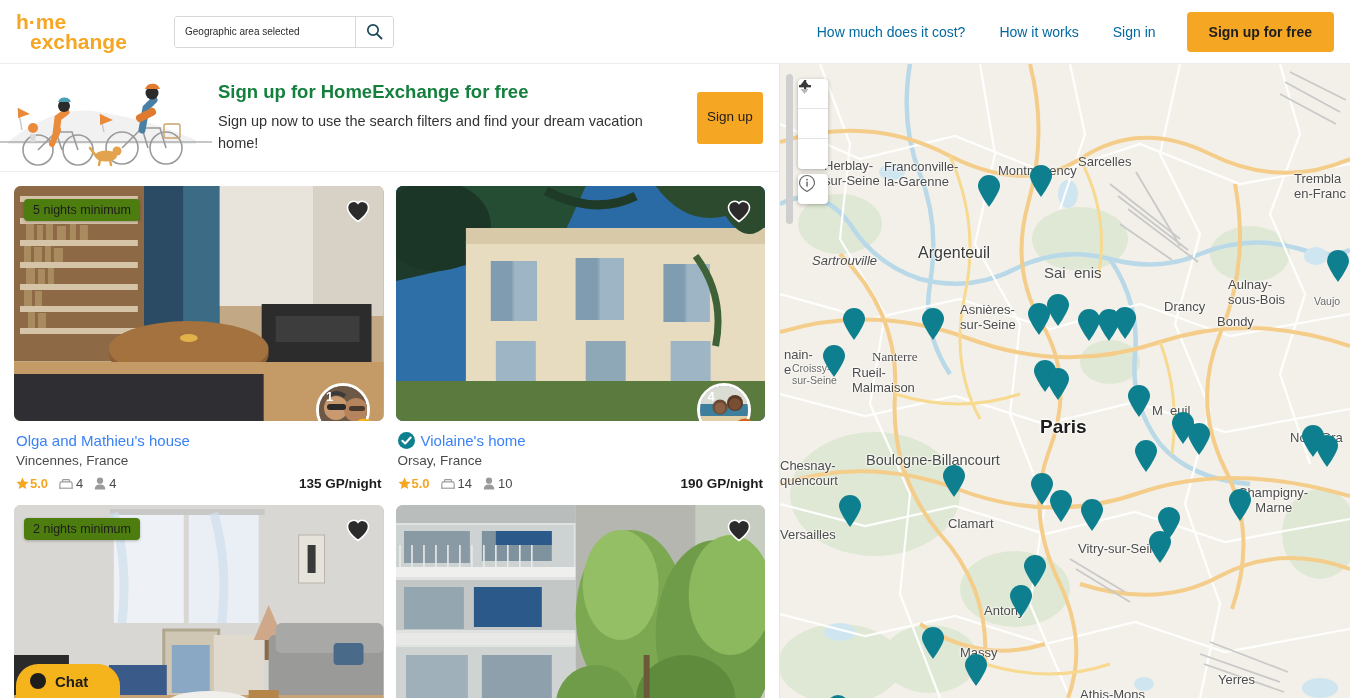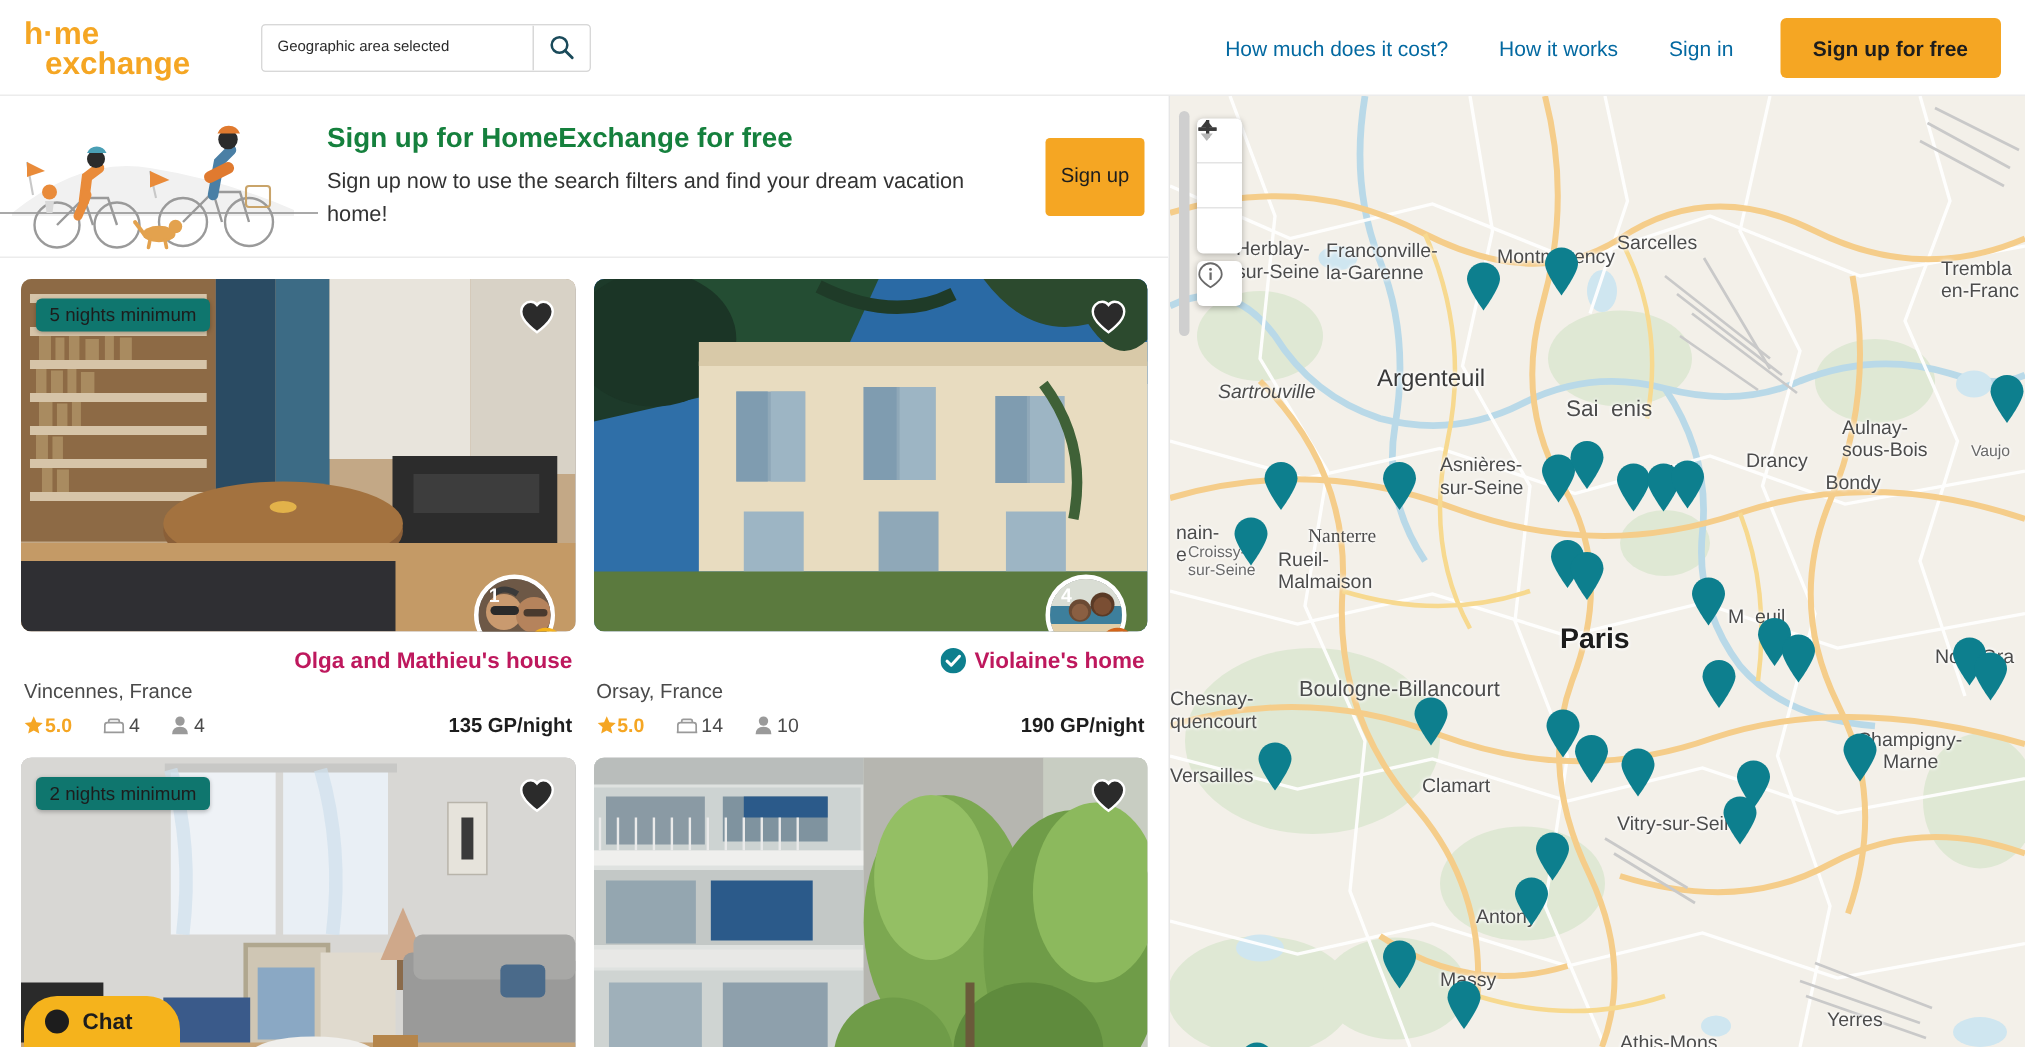--- a/index.html
+++ b/index.html
@@ -73,21 +73,21 @@
     gap: 14px 12px;
   }
   .card { position: relative; cursor: pointer; }
   .card-photo {
     position: relative; width: 100%; height: 235px; border-radius: 7px;
     overflow: hidden; background: #c9c9c9;
   }
   .card-photo .ph { position: absolute; inset: 0; }
 
   .nights-badge {
-    position: absolute; top: 13px; left: 10px; background: #0f766e;
+    position: absolute; top: 13px; left: 10px; background: #4d7c0f;
     border-radius: 4px; padding: 4px 9px; font-size: 12.5px; color: #1d1d1d;
     box-shadow: 0 1px 3px rgba(0,0,0,.25); z-index: 3;
   }
   .heart {
     position: absolute; top: 12px; right: 13px; z-index: 3; cursor: pointer;
     width: 26px; height: 26px;
   }
   .avatar-wrap {
     position: absolute; right: 12px; bottom: -18px; z-index: 4; width: 56px; height: 56px;
   }
@@ -100,26 +100,26 @@
     z-index: 5;
   }
   .rank-num {
     position: absolute; left: 0; top: 0; width: 28px; height: 26px;
     display: flex; align-items: center; justify-content: center;
     font-size: 13px; font-weight: bold; color: #fff; z-index: 6;
   }
 
   .card-body { padding: 11px 2px 0 2px; }
   .card-title {
-    font-size: 15px; font-weight: bold; color: #be185d;
-    display: flex; align-items: center; gap: 6px; justify-content: flex-end;
+    font-size: 15px; font-weight: normal; color: #3b82f6;
+    display: flex; align-items: center; gap: 6px;
   }
   .card-loc { font-size: 13.5px; color: #4a4a4a; margin-top: 4px; }
   .card-meta {
-    display: flex; align-items: flex-start; margin-top: 8px; font-size: 13px; color: #333; gap: 10px;
+    display: flex; align-items: flex-start; margin-top: 8px; font-size: 13px; color: #333;
   }
   .rating { color: #f5a623; font-weight: bold; display: flex; align-items: center; gap: 1px; }
   .meta-item { display: flex; align-items: center; gap: 3px; margin-left: 11px; color: #4a4a4a; }
   .price { margin-left: auto; font-size: 13.5px; font-weight: bold; color: #1d1d1d; }
 
   
   .map {
     position: absolute; top: 64px; left: 780px; width: 570px; height: 634px;
     overflow: hidden; background: #f2efe9;
   }
@@ -631,21 +631,21 @@
 Malmaison</div>
     <div class="map-label city" style="left:260px; top:352px;">Paris</div>
     <div class="map-label" style="left:372px; top:340px;">M  euil</div>
     <div class="map-label" style="left:510px; top:367px;">Noi  -Gra</div>
     <div class="map-label" style="left:86px;  top:388px;font-size:14.5px;">Boulogne-Billancourt</div>
     <div class="map-label" style="left:0px;   top:395px;">Chesnay-
 quencourt</div>
     <div class="map-label" style="left:458px; top:422px;">Champigny-
 s   Marne</div>
     <div class="map-label" style="left:168px; top:453px;">Clamart</div>
-    <div class="map-label" style="left:0px;   top:446px;">Versailles</div>
+    <div class="map-label" style="left:0px;   top:464px;">Versailles</div>
     <div class="map-label" style="left:298px; top:478px;">Vitry-sur-Seine</div>
     <div class="map-label" style="left:204px; top:540px;">Antony</div>
     <div class="map-label" style="left:180px; top:582px;">Massy</div>
     <div class="map-label" style="left:438px; top:609px;">Yerres</div>
     <div class="map-label" style="left:300px; top:624px;">Athis-Mons</div>
 
     <svg class="pin" style="left:196px; top:110px;" viewBox="0 0 26 34">
         <path d="M13 33 C13 33 2 18 2 12 A11 11 0 0 1 24 12 C24 18 13 33 13 33 Z" fill="#0d7f8e"></path>
       </svg>
     <svg class="pin" style="left:248px; top:100px;" viewBox="0 0 26 34">

